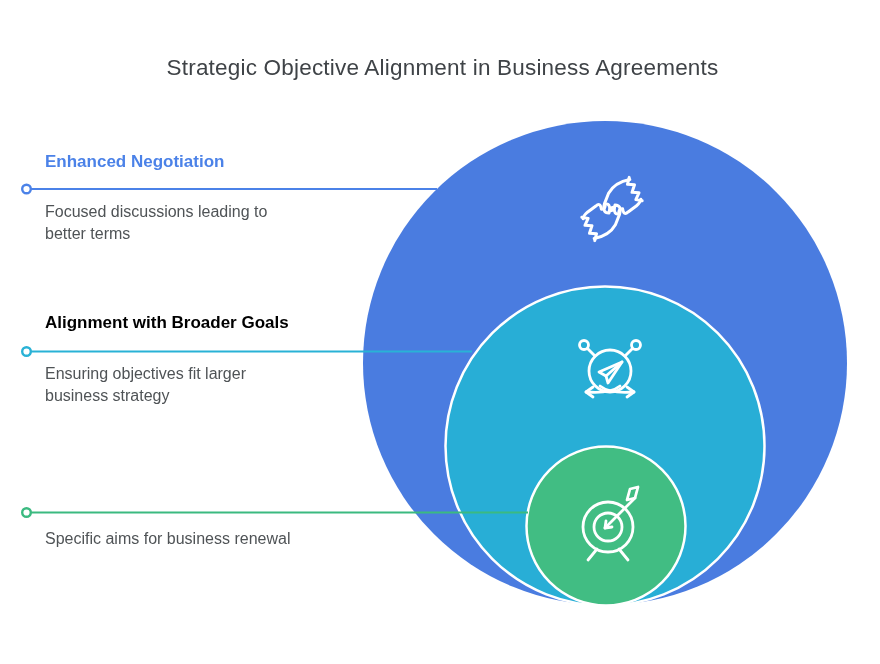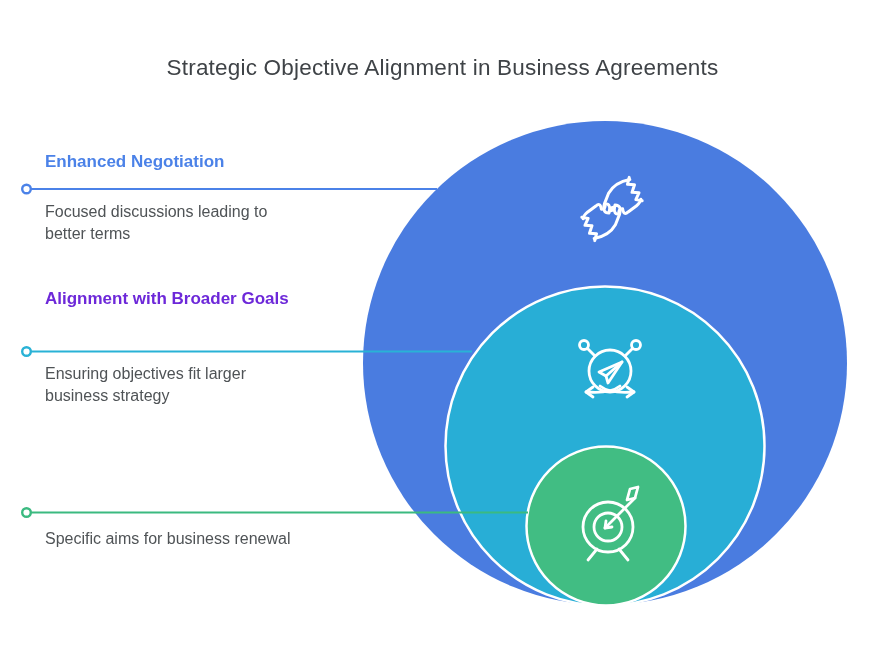--- a/index.html
+++ b/index.html
@@ -79,18 +79,18 @@
       <line x1="11" y1="22" x2="20" y2="33"></line>
       <line x1="27" y1="-29" x2="-3" y2="1"></line>
       <path d="M -3,1 L 4,0 M -3,1 L -2,-6"></path>
       <path d="M 27,-29 L 19,-27 L 22,-38 L 30,-40 Z"></path>
     </g>
   </svg>
 
   <div class="label-heading head-1" style="color: rgb(75, 130, 232);">Enhanced Negotiation</div>
   <div class="label-desc desc-1" style="color: rgb(79, 83, 86);">Focused discussions leading to better terms</div>
 
-  <div class="label-heading head-2" style="color: #6d28d9;">Alignment with Broader Goals</div>
+  <div class="label-heading head-2" style="color: #000000; margin-top: 24px;">Alignment with Broader Goals</div>
   <div class="label-desc desc-2" style="color: rgb(79, 83, 86);">Ensuring objectives fit larger business strategy</div>
 
   <div class="label-desc desc-3" style="color: rgb(79, 83, 86);">Specific aims for business renewal</div>
 
 </div>
 
 </body></html>

